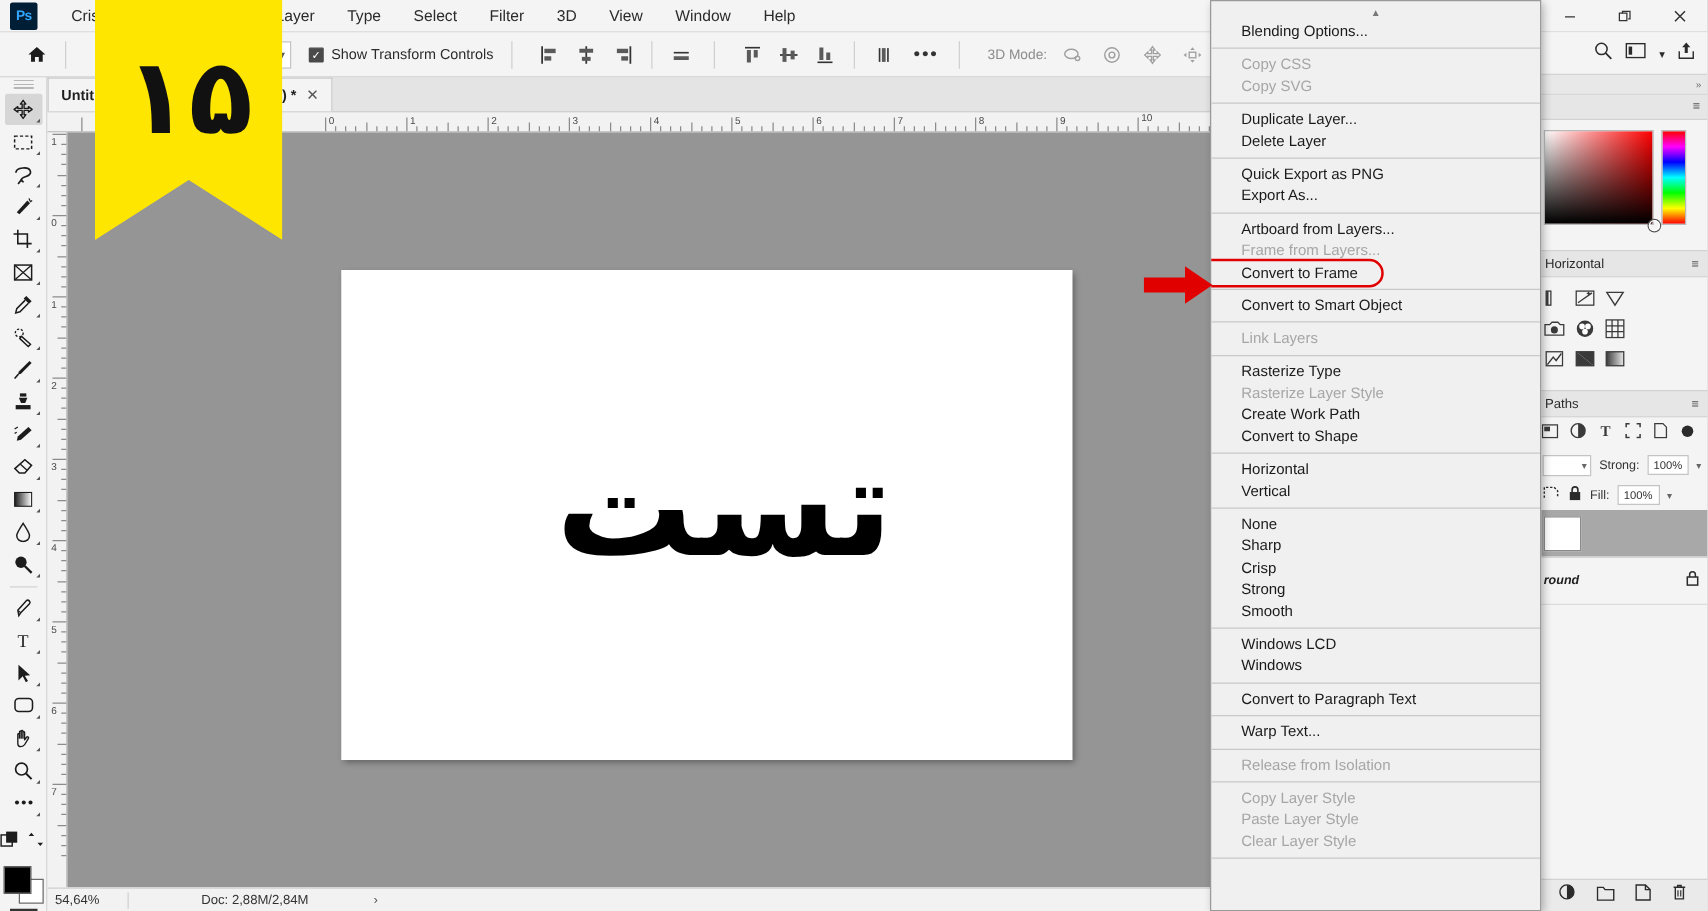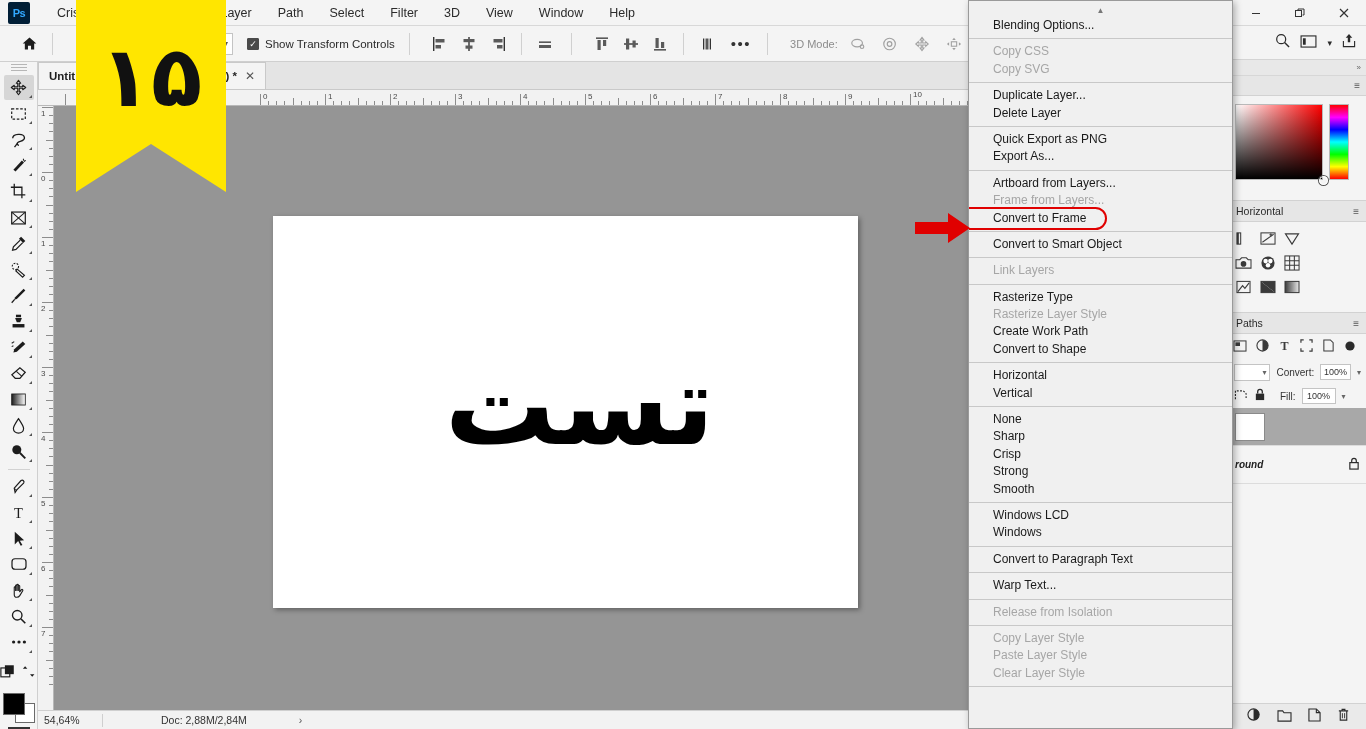--- a/index.html
+++ b/index.html
@@ -220,21 +220,21 @@
 <body>
 
 <div id="app">
 
   <div class="menubar">
     <div class="ps-logo">Ps</div>
     <div class="menu-item">Crisp</div>
     <div class="menu-item">Edit</div>
     <div class="menu-item">Image</div>
     <div class="menu-item">Layer</div>
-    <div class="menu-item">Path</div>
+    <div class="menu-item">Type</div>
     <div class="menu-item">Select</div>
     <div class="menu-item">Filter</div>
     <div class="menu-item">3D</div>
     <div class="menu-item">View</div>
     <div class="menu-item">Window</div>
     <div class="menu-item">Help</div>
 
     <div class="win-btns">
       <div class="win-btn">
         <svg width="12" height="12" viewBox="0 0 12 12">
@@ -938,37 +938,37 @@
         <svg width="12" height="12" viewBox="0 0 13 13">
             <circle cx="6.5" cy="6.5" r="5" fill="#2b2b2b"></circle>
           </svg>
       </span>
     </div>
 
     <div class="lay-row">
       <span class="mini-drop">
           <span class="caret">▾</span>
         </span>
-      <span>Convert:</span>
+      <span>Strong:</span>
       <span class="num-box">100%</span>
       <span class="caret">▾</span>
     </div>
     <div class="lay-row">
       <span>
         <svg width="14" height="13" viewBox="0 0 15 14">
             <path d="M1.5 11 V2 H10 L13 5 V11" fill="none" stroke="#2b2b2b" stroke-width="1.2" stroke-dasharray="2 1.5"></path>
           </svg>
       </span>
       <span>
         <svg width="12" height="14" viewBox="0 0 13 15">
             <rect x="2" y="6" width="9" height="7" fill="#2b2b2b"></rect>
             <path d="M4 6 V4 A2.5 2.5 0 0 1 9 4 V6" fill="none" stroke="#2b2b2b" stroke-width="1.4"></path>
           </svg>
       </span>
-      <span style="margin-left:8px">Fill:</span>
+      <span style="margin-left:0">Fill:</span>
       <span class="num-box">100%</span>
       <span class="caret">▾</span>
     </div>
 
     <div class="layer-item selected">
       <span class="layer-thumb"></span>
       <span class="layer-name"></span>
     </div>
     <div class="layer-item">
       <span class="layer-name">round</span>

